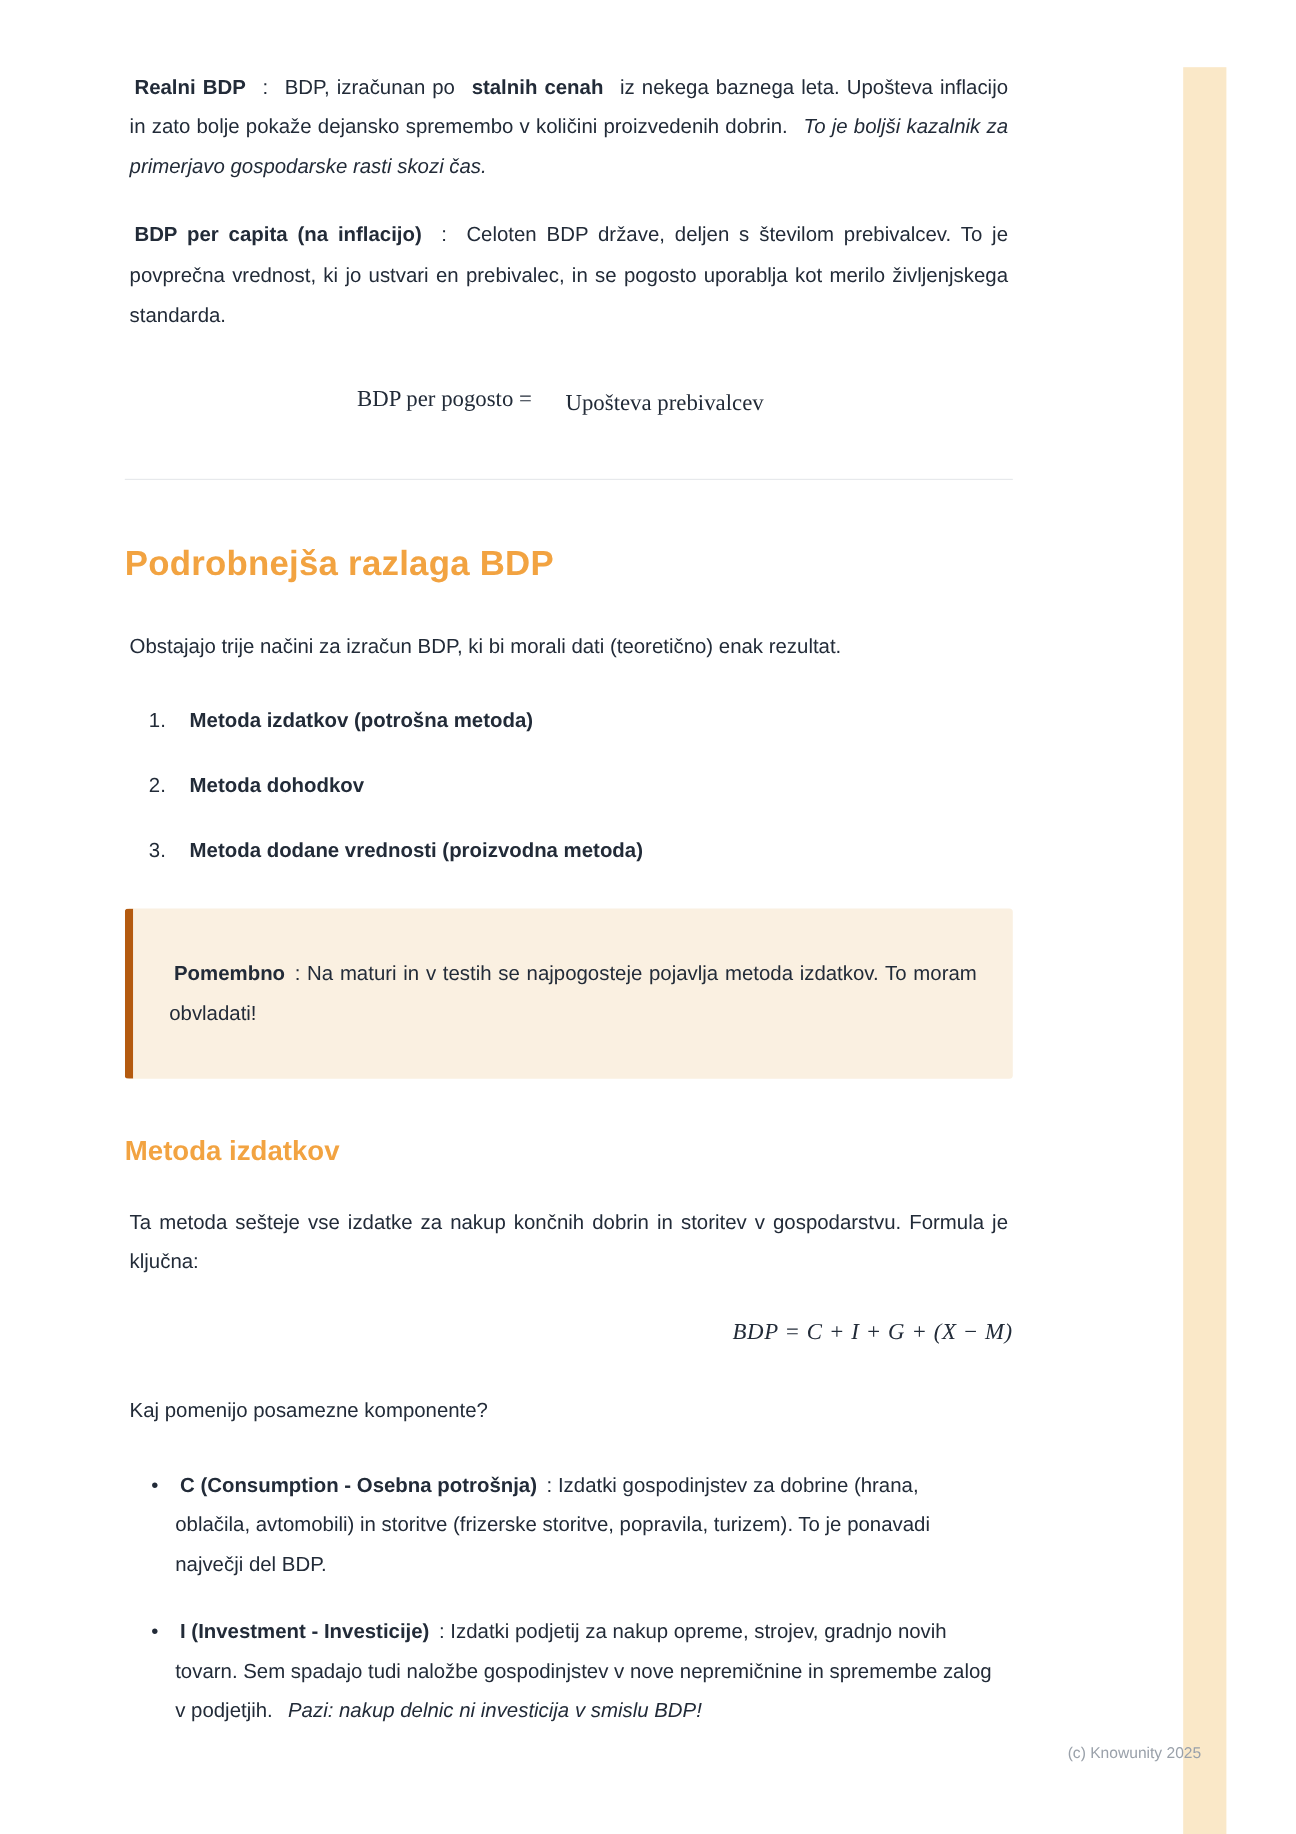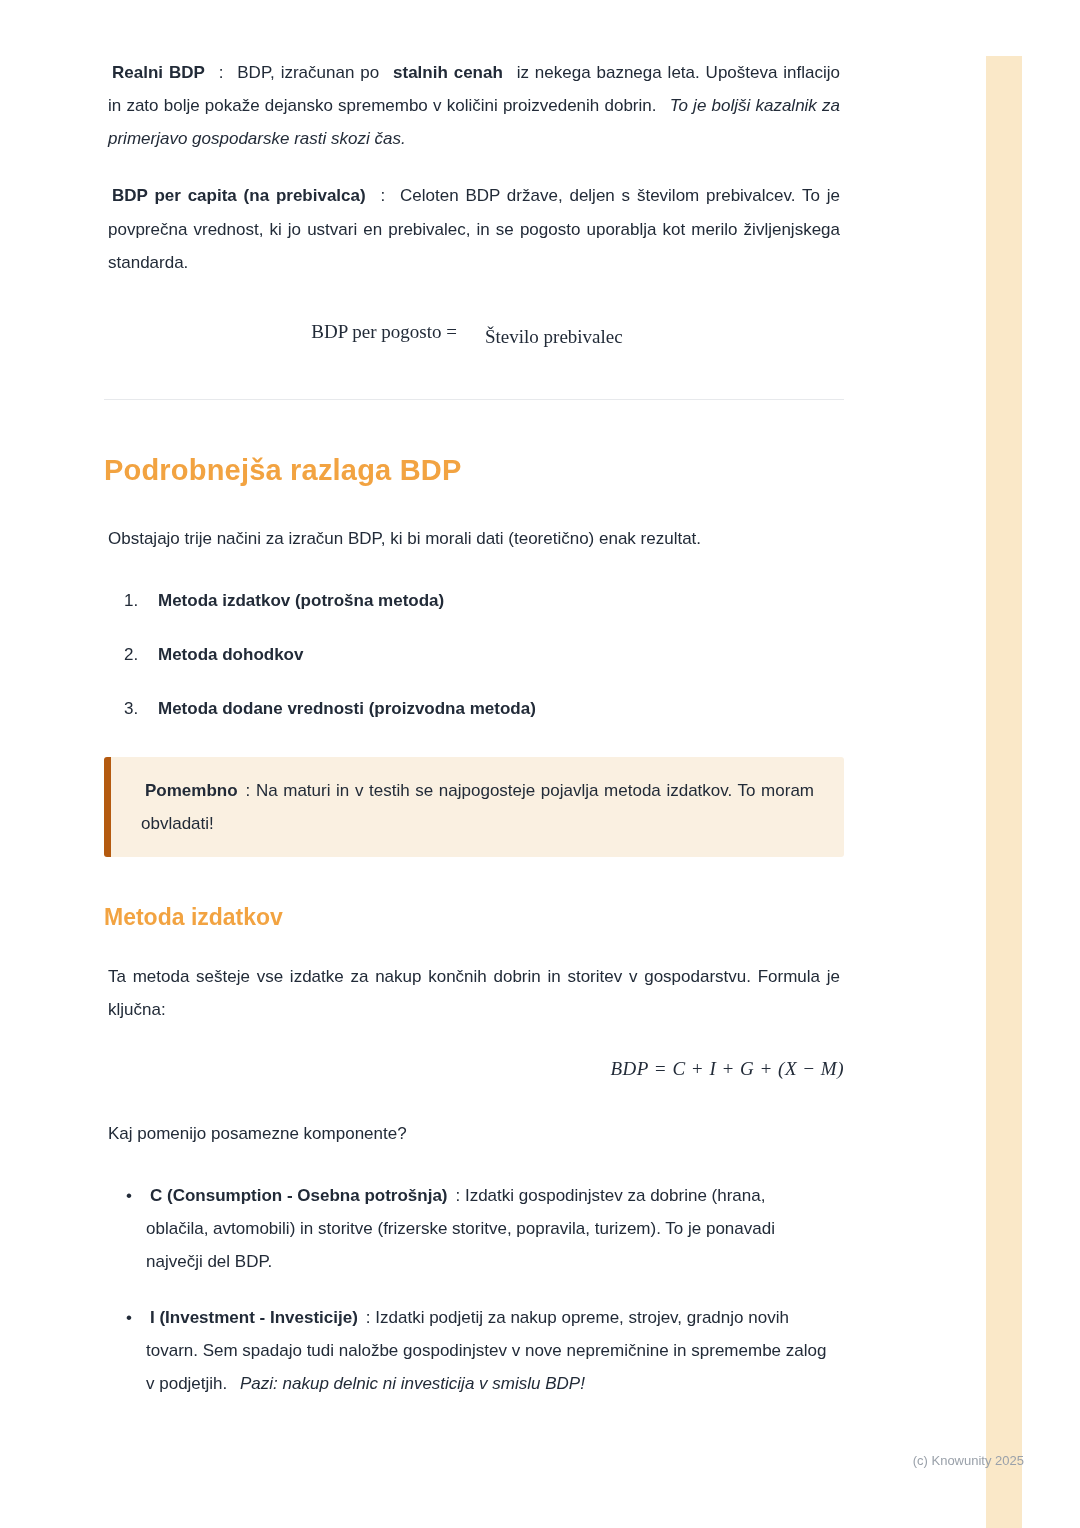--- a/index.html
+++ b/index.html
@@ -58,60 +58,60 @@
 
   .method-list { margin: 2px 0 8px; }
   .method-item { display: flex; margin-bottom: 13px; padding-left: 12px; }
   .m-num { width: 26px; flex: none; }
   .m-label { font-weight: 700; }
 
   .callout {
     background: var(--callout-bg, #FAF0E1);
     border-left: 7px solid var(--callout-border, #B45A0F);
     border-radius: 3px;
-    padding: 17px 30px;
+    padding: 38px 30px;
     margin: 28px 0 38px;
   }
   .callout .para { margin: 0; }
 
   .formula-inline {
     text-align: right;
     margin: 24px 0 30px;
     font-family: "Liberation Serif", "DejaVu Serif", serif;
     font-size: 19px;
     font-style: italic;
     letter-spacing: 0.5px;
   }
 
   .bullet-list { margin-top: 2px; }
   .bullet-item { display: flex; margin-bottom: 15px; }
   .b-marker { width: 22px; flex: none; padding-left: 10px; }
   .b-text { flex: 1; }
 
   .watermark {
     position: absolute;
-    right: 60px; bottom: 64px;
+    right: 83px; bottom: 64px;
     font-size: 13px;
     color: var(--watermark, #9AA1AA);
   }
 </style>
 </head>
 <body>
 
 <div class="page">
   <div class="edge-stripe"></div>
 
   <main class="content">
 
     <p class="para justify"><strong>Realni BDP</strong><span> : </span><span>BDP, izračunan po </span><strong>stalnih cenah</strong><span> iz nekega baznega leta. Upošteva inflacijo in zato bolje pokaže dejansko spremembo v količini proizvedenih dobrin. </span><em>To je boljši kazalnik za primerjavo gospodarske rasti skozi čas.</em></p>
 
-    <p class="para justify"><strong>BDP per capita (na prebivalca)</strong><span> : </span><span>Celoten BDP države, deljen s številom prebivalcev. To je povprečna vrednost, ki jo ustvari en prebivalec, in se pogosto uporablja kot merilo življenjskega standarda.</span></p>
+    <p class="para justify"><strong>BDP per capita (na inflacijo)</strong><span> : </span><span>Celoten BDP države, deljen s številom prebivalcev. To je povprečna vrednost, ki jo ustvari en prebivalec, in se pogosto uporablja kot merilo življenjskega standarda.</span></p>
 
     <div class="formula">
-      <span class="f-lhs">BDP per pogosto =</span><span class="frac"><span class="f-den">Število prebivalec</span></span>
+      <span class="f-lhs">BDP per pogosto =</span><span class="frac"><span class="f-den">Upošteva prebivalcev</span></span>
     </div>
 
     <hr class="divider">
 
     <h2 class="section-title">Podrobnejša razlaga BDP</h2>
 
     <p class="para">Obstajajo trije načini za izračun BDP, ki bi morali dati (teoretično) enak rezultat.</p>
 
     <div class="method-list">
       <div class="method-item">

